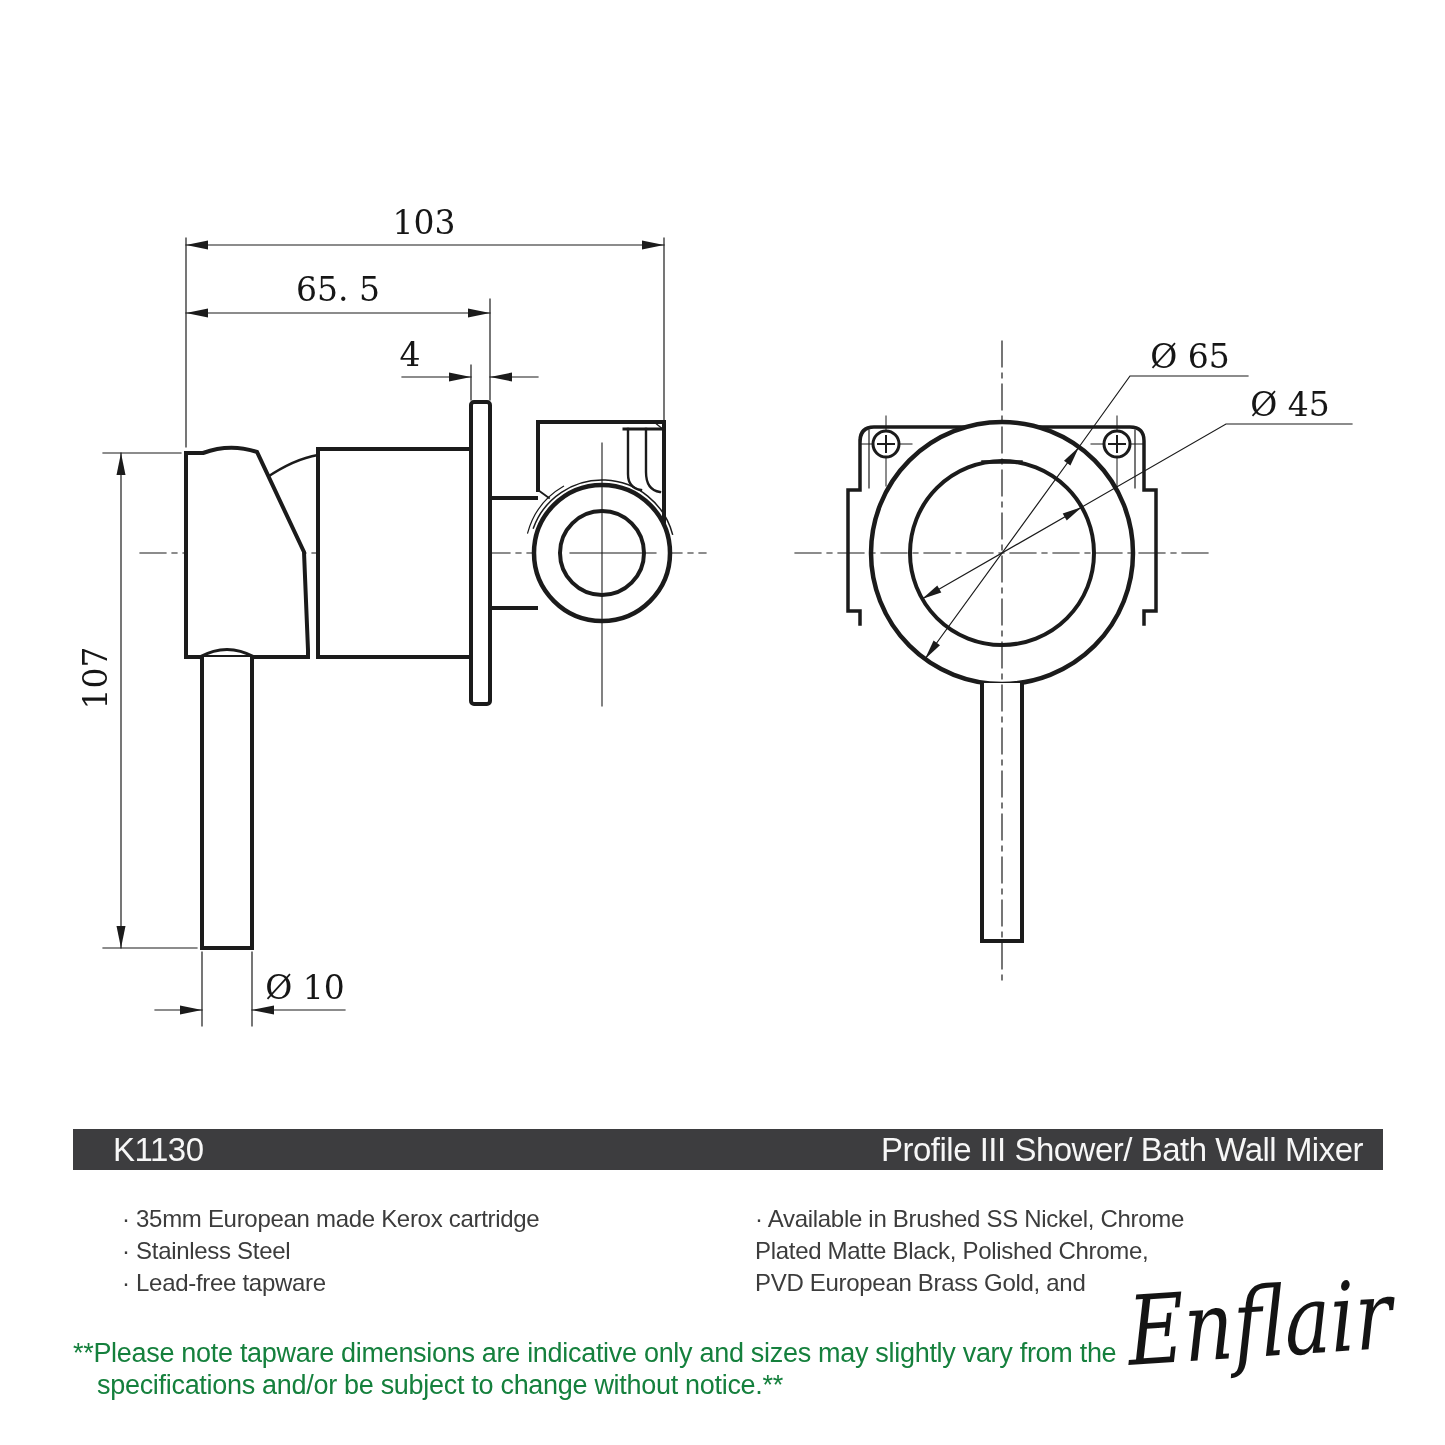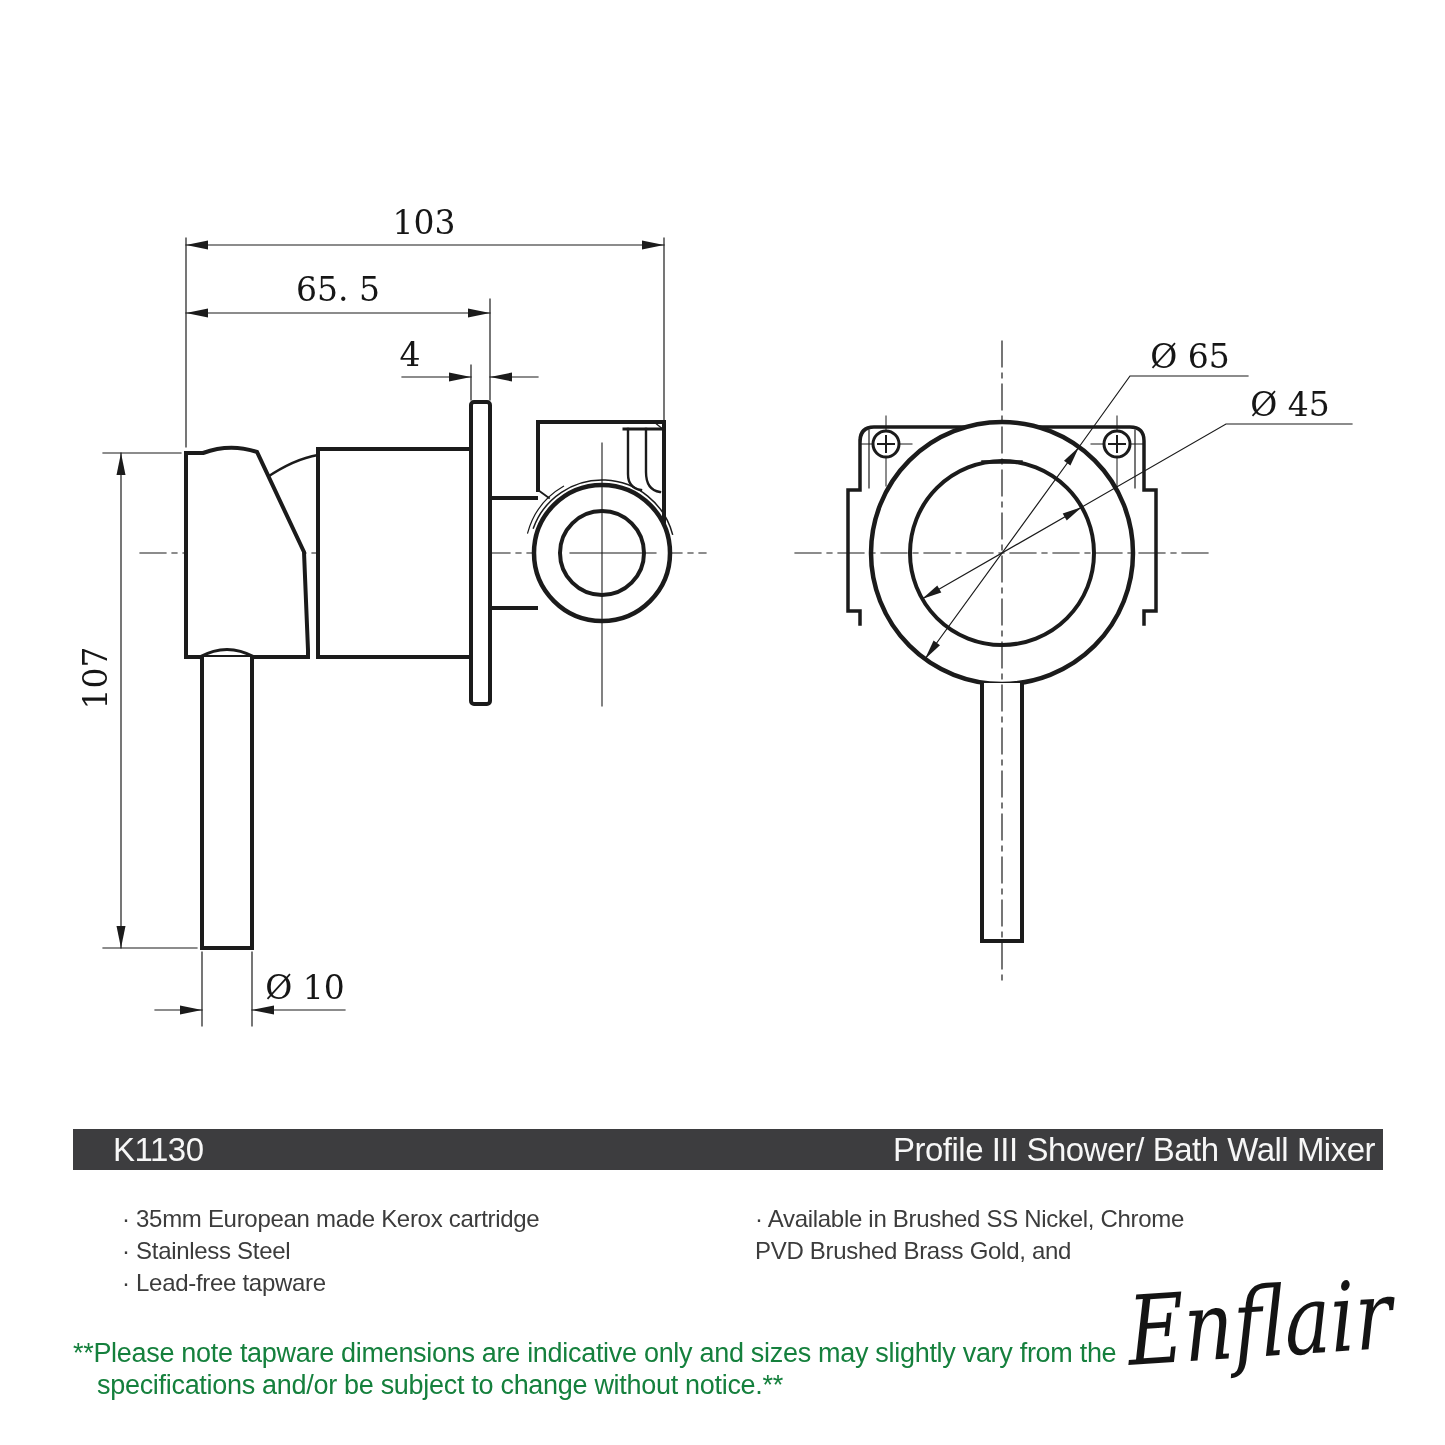--- a/index.html
+++ b/index.html
@@ -2,21 +2,21 @@
 <html><head>
 <meta charset="utf-8">
 <style>
   html,body{margin:0;padding:0;background:#ffffff;}
   #page{position:relative;width:1445px;height:1445px;background:#ffffff;overflow:hidden;
         font-family:"Liberation Sans", sans-serif;}
   #drawing-svg{position:absolute;left:0;top:0;}
   .dim-text{font-family:"DejaVu Serif", serif;font-size:33px;fill:#161616;}
   .title-bar{position:absolute;left:73px;top:1129px;width:1310px;height:41px;
              display:flex;align-items:center;justify-content:space-between;
-             box-sizing:border-box;padding:0 8px 0 40px;}
+             box-sizing:border-box;padding:0 20px 0 40px;}
   .title-bar .bar-text{font-size:34px;letter-spacing:-0.5px;white-space:nowrap;
              transform:scaleX(0.97);}
   .bar-left{transform-origin:left center;}
   .bar-right{transform-origin:right center;}
   .feature-list{position:absolute;font-size:24px;line-height:32px;color:#3c3c3c;
                 letter-spacing:-0.3px;white-space:nowrap;}
   #features-left{left:122px;top:1203px;}
   #features-right{left:755px;top:1203px;}
   .footnote{position:absolute;left:73px;top:1338px;font-size:27px;line-height:31.5px;
             color:#15803d;letter-spacing:-0.3px;white-space:nowrap;}
@@ -166,21 +166,22 @@
   </div>
 
   <div id="features-left" class="feature-list">
     <div>· 35mm European made Kerox cartridge</div>
     <div>· Stainless Steel</div>
     <div>· Lead-free tapware</div>
   </div>
 
   <div id="features-right" class="feature-list">
     <div>· Available in Brushed SS Nickel, Chrome</div>
-    <div>PVD Brushed Brass Gold, and</div>
+    <div>Plated Matte Black, Polished Chrome,</div>
+    <div>PVD European Brass Gold, and</div>
   </div>
 
   <div class="footnote">
     <div class="fn-line1">**Please note tapware dimensions are indicative only and sizes may slightly vary from the</div>
     <div class="fn-line2">specifications and/or be subject to change without notice.**</div>
   </div>
 
   <div class="brand-logo">Enflair</div>
 
 </div>

